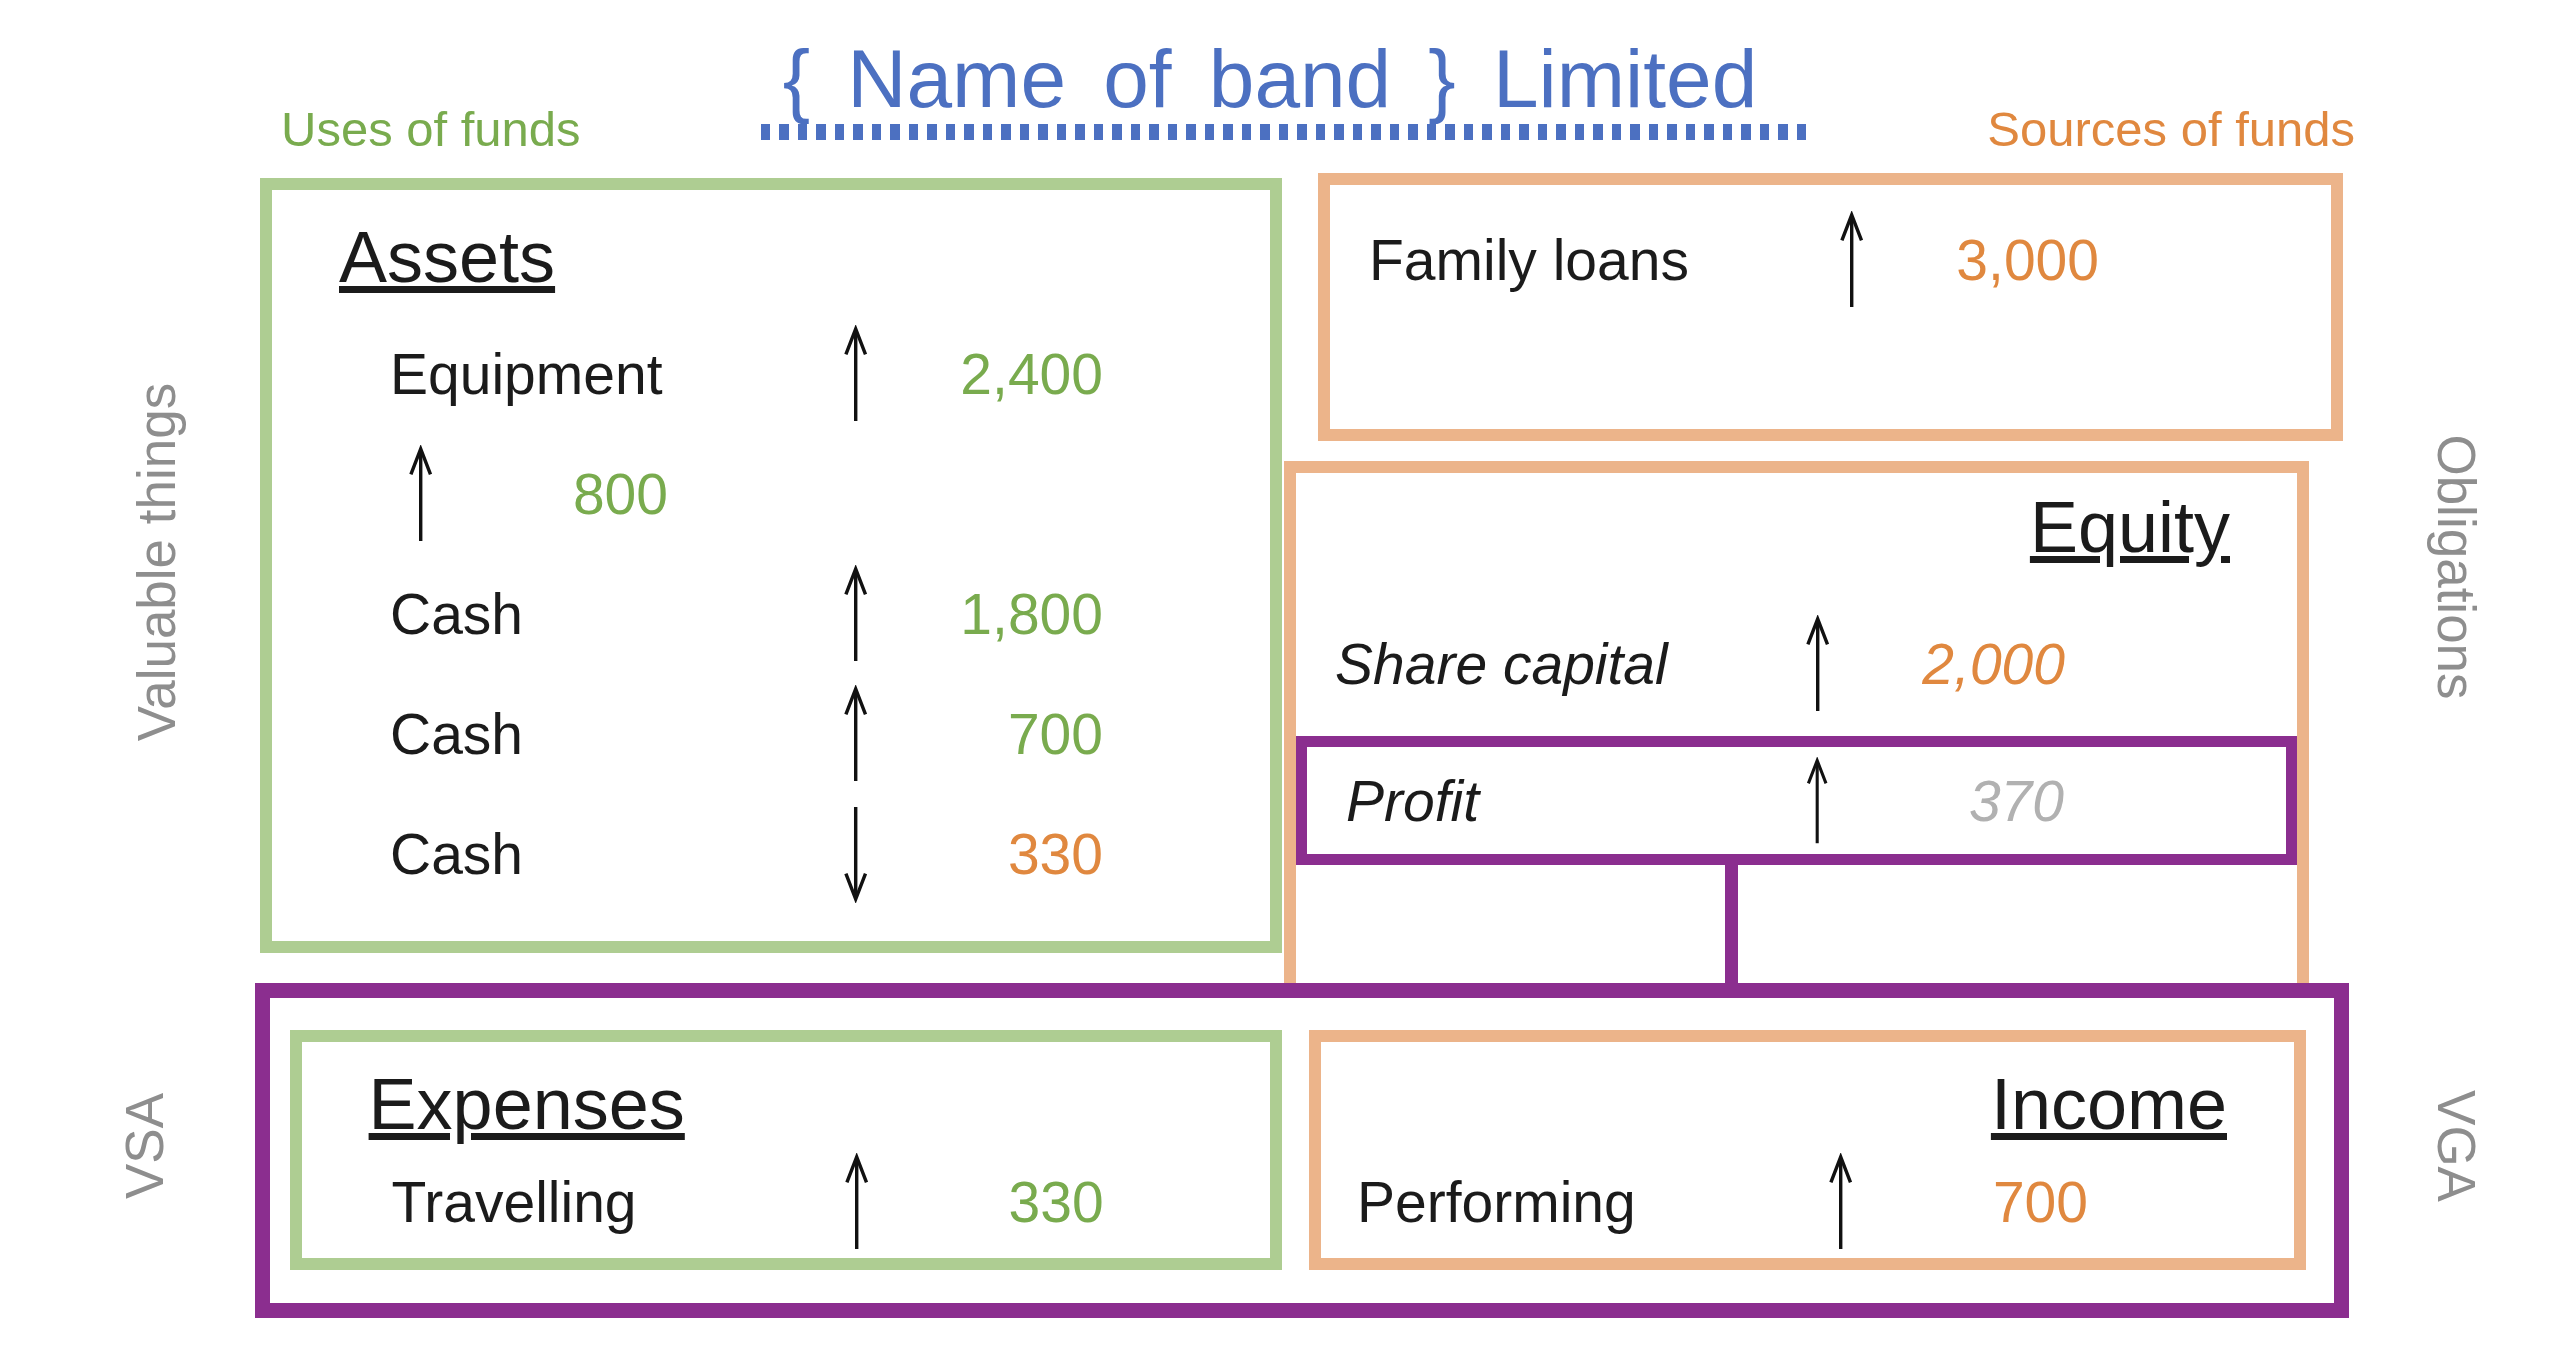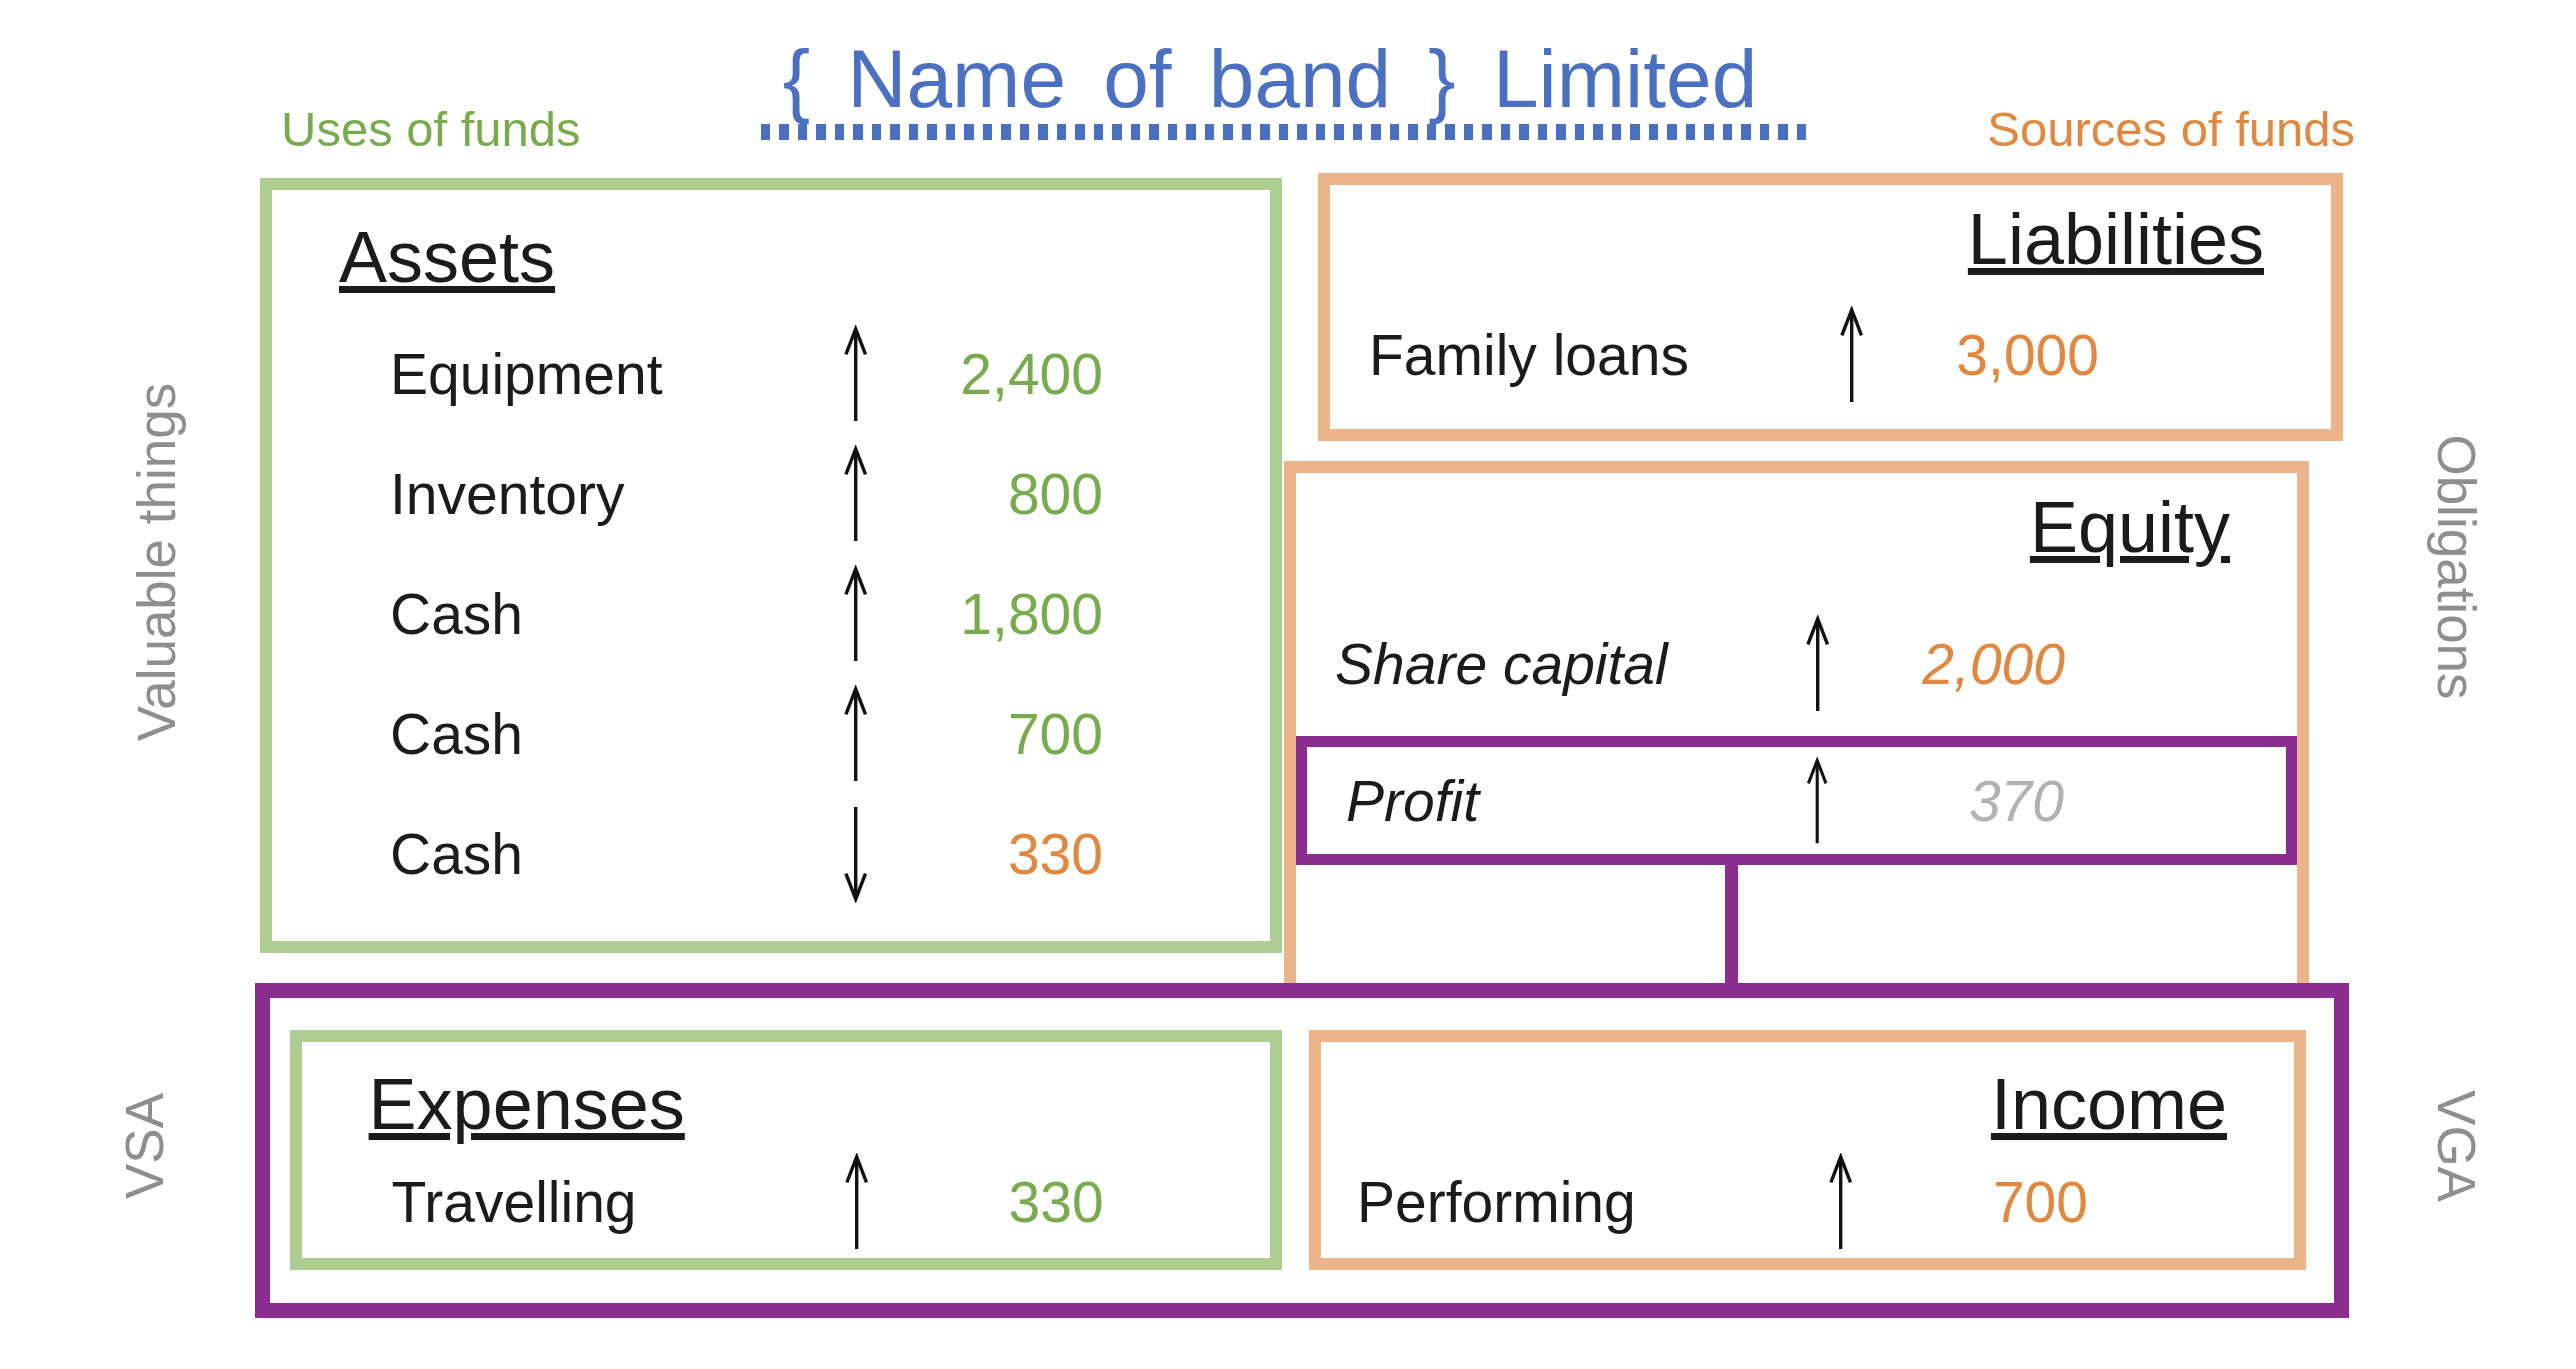--- a/index.html
+++ b/index.html
@@ -100,21 +100,20 @@
         <span class="row-label">Equipment</span>
         <span class="arrow" data-dir="up">
           <svg viewBox="0 0 60 200">
               <path d="M30 14 L30 196" stroke="#111" stroke-width="7" fill="none"></path>
               <path d="M10 60 L30 8 L50 60" stroke="#111" stroke-width="7" fill="none"></path>
             </svg>
         </span>
         <span class="row-value" data-tone="green">2,400</span>
       </div>
       <div class="row">
-        <span class="row-label">Inventory</span>
         <span class="arrow" data-dir="up">
           <svg viewBox="0 0 60 200">
               <path d="M30 14 L30 196" stroke="#111" stroke-width="7" fill="none"></path>
               <path d="M10 60 L30 8 L50 60" stroke="#111" stroke-width="7" fill="none"></path>
             </svg>
         </span>
         <span class="row-value" data-tone="green">800</span>
       </div>
       <div class="row">
         <span class="row-label">Cash</span>
@@ -143,21 +142,20 @@
               <path d="M30 14 L30 196" stroke="#111" stroke-width="7" fill="none"></path>
               <path d="M10 60 L30 8 L50 60" stroke="#111" stroke-width="7" fill="none"></path>
             </svg>
         </span>
         <span class="row-value" data-tone="orange">330</span>
       </div>
     </div>
   </section>
 
   <section class="box orange-box liabilities">
-    <h2>Liabilities</h2>
     <div class="row">
       <span class="row-label">Family loans</span>
       <span class="arrow" data-dir="up">
         <svg viewBox="0 0 60 200">
             <path d="M30 14 L30 196" stroke="#111" stroke-width="7" fill="none"></path>
             <path d="M10 60 L30 8 L50 60" stroke="#111" stroke-width="7" fill="none"></path>
           </svg>
       </span>
       <span class="row-value" data-tone="orange">3,000</span>
     </div>

